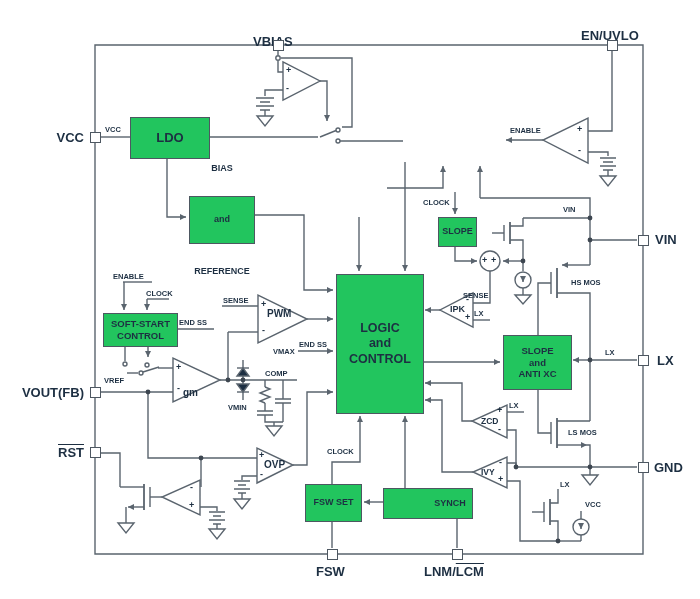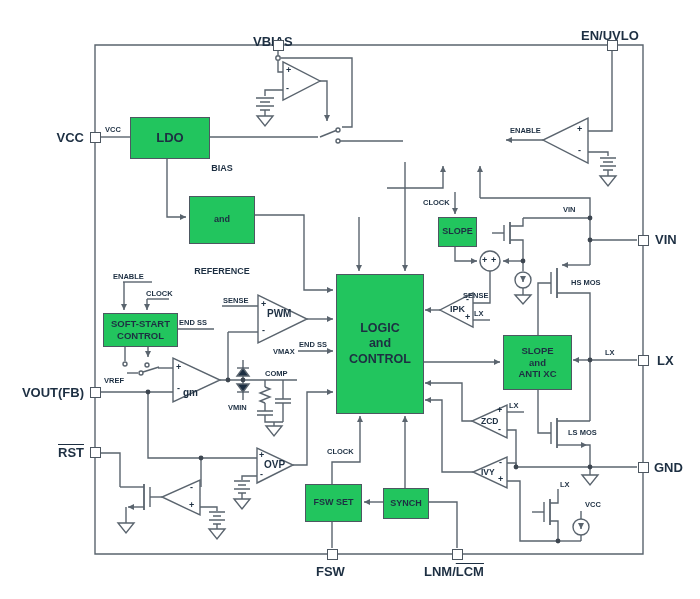--- a/index.html
+++ b/index.html
@@ -311,21 +311,21 @@
 <div class="blk" style="left:503px;top:335px;width:67px;height:53px;font-size:9.5px;">
   <span>SLOPE</span>
   <span>and</span>
   <span>ANTI XC</span>
 </div>
 
 <div class="blk" style="left:305px;top:484px;width:55px;height:36px;font-size:9px;">
       <span>FSW SET</span>
     </div>
 
-<div class="blk" style="left:383px;top:488px;width:44px;height:29px;font-size:9px;">
+<div class="blk" style="left:383px;top:488px;width:44px;height:29px;font-size:9px;padding-left:44px;">
       <span>SYNCH</span>
     </div>
 
 <div class="pin" style="left:272.5px;top:39.5px;"></div>
 <div class="pin" style="left:606.5px;top:39.5px;"></div>
 <div class="pin" style="left:89.5px;top:131.5px;"></div>
 <div class="pin" style="left:89.5px;top:386.5px;"></div>
 <div class="pin" style="left:89.5px;top:446.5px;"></div>
 <div class="pin" style="left:637.5px;top:234.5px;"></div>
 <div class="pin" style="left:637.5px;top:354.5px;"></div>

